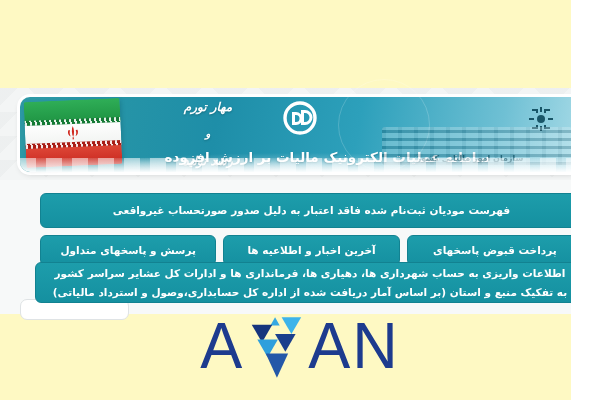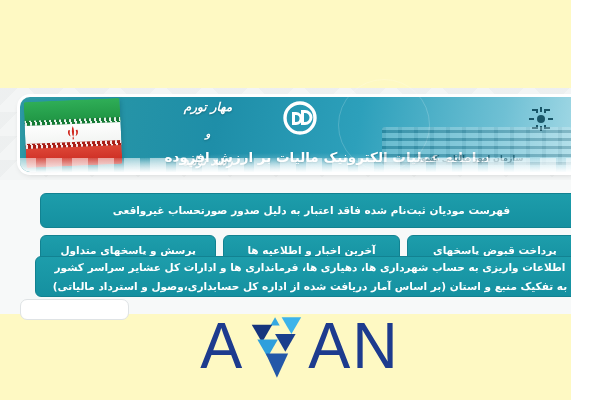--- a/index.html
+++ b/index.html
@@ -56,21 +56,21 @@
       linear-gradient(0deg, rgba(255,255,255,.95), rgba(255,255,255,0));}
   
   .menu-rows{position:absolute;left:40px;top:193px;width:543px;direction:rtl;}
   .row{display:flex;gap:7px;}
   .row.r1 .menu-btn{height:35px;}
   .row.r2{margin-top:7px;} .row.r2 .menu-btn{height:31px;}
   .menu-btn{flex:1 1 0;background:linear-gradient(180deg,#1d9dab,#1590a0);border:1px solid #128291;
     border-radius:6px;color:#ffffff;font-weight:bold;font-size:10.5px;line-height:1.45;
     display:flex;align-items:center;justify-content:center;text-align:center;
     padding:2px 8px;box-sizing:border-box;cursor:pointer;font-family:"DejaVu Sans",sans-serif;direction:rtl;}
-  .wide-btn{position:absolute;left:35px;top:256px;width:550px;height:41px;z-index:2;
+  .wide-btn{position:absolute;left:35px;top:262px;width:550px;height:41px;z-index:2;
     background:linear-gradient(180deg,#1d9dab,#1590a0);border:1px solid #128291;border-radius:6px;
     color:#fff;font-weight:bold;font-size:10.5px;line-height:1.75;direction:rtl;text-align:center;
     display:flex;align-items:center;justify-content:center;padding:12px 14px;box-sizing:border-box;
     cursor:pointer;font-family:"DejaVu Sans",sans-serif;}
   .stub-panel{position:absolute;left:20px;top:299px;width:107px;height:19px;z-index:1;
     background:#ffffff;border:1px solid #dfe3e5;border-radius:7px;}
   
   .avan{position:absolute;left:0;top:310px;width:600px;height:82px;display:flex;
     align-items:flex-start;justify-content:center;gap:4px;}
   .avan .letters{color:#1d3b8e;font-size:63px;line-height:70px;letter-spacing:2px;

